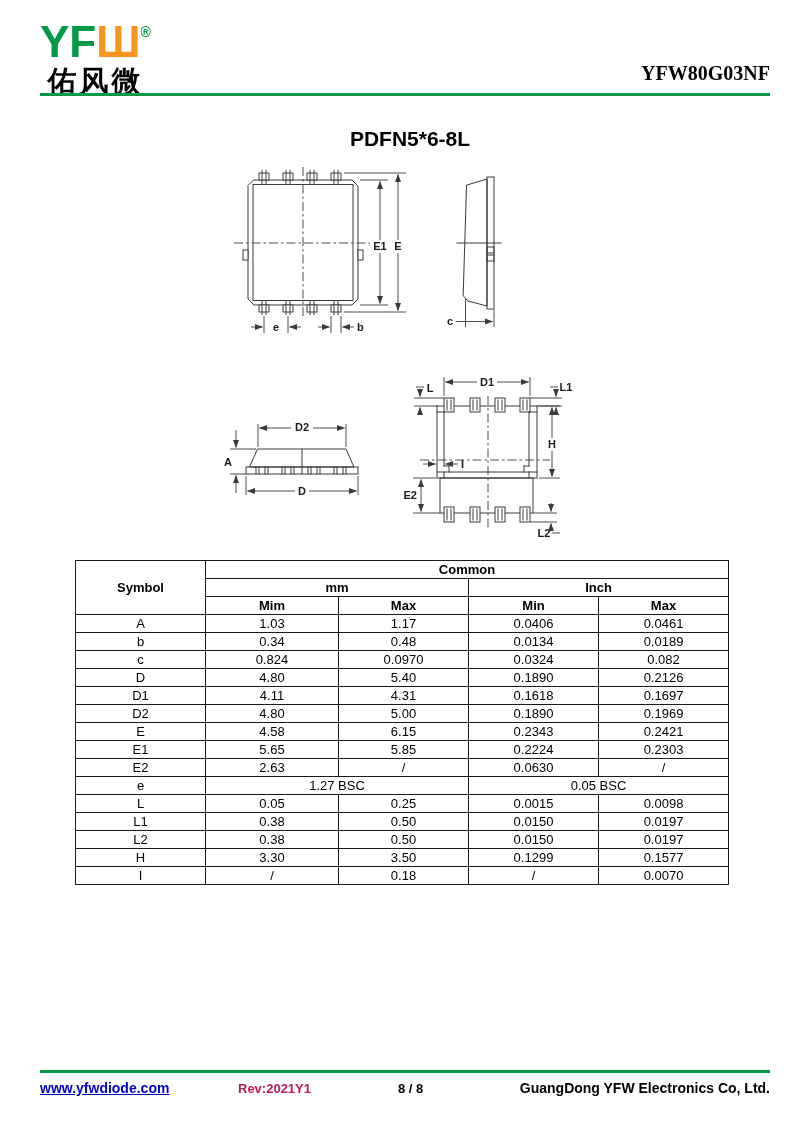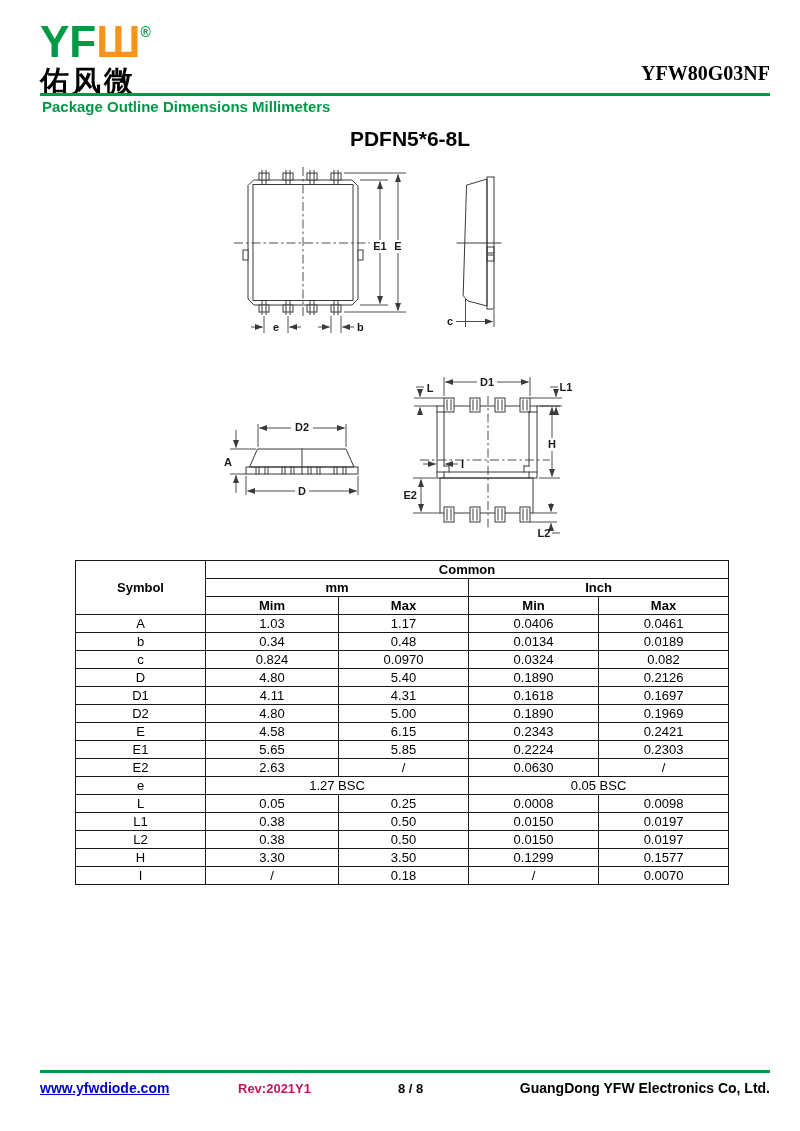--- a/index.html
+++ b/index.html
@@ -7,21 +7,21 @@
     --brand-orange:#F7941D;
     --link-blue:#0000CC;
   }
   *{box-sizing:border-box;}
   html,body{margin:0;padding:0;background:#e8e8e8;}
   .page{
     position:relative;width:800px;height:1131px;margin:0 auto;background:#ffffff;
     font-family:"Liberation Sans",sans-serif;color:#111;overflow:hidden;
   }
   
-  .logo{position:absolute;left:40px;top:8px;}
+  .logo{position:absolute;left:40px;top:8px;text-align:center;}
   .logo-latin{font-size:44px;font-weight:bold;line-height:48px;letter-spacing:0px;}
   .logo-latin .g{color:var(--brand-green);}
   .logo-latin .o{color:var(--brand-orange);}
   .logo-reg{font-size:14px;color:var(--brand-green);vertical-align:20px;font-weight:bold;}
   .logo-cn{font-size:29px;font-weight:bold;color:#000;letter-spacing:3px;line-height:30px;margin-top:0px;}
   .part-number{position:absolute;right:30px;top:62px;font-size:20px;font-weight:bold;color:#000;font-family:Liberation Serif, serif;}
   .rule{position:absolute;left:40px;width:730px;height:3px;background:var(--brand-green);}
   .rule.top{top:93px;}
   .rule.bottom{top:1070px;}
   .section-heading{position:absolute;left:42px;top:98px;font-size:15px;font-weight:bold;color:var(--brand-green);}
@@ -55,21 +55,20 @@
 <body>
 
 <div class="page">
 
   <div class="logo">
     <div class="logo-latin"><span class="g">YF</span><span class="o">Ш</span><span class="logo-reg">®</span></div>
     <div class="logo-cn">佑风微</div>
   </div>
   <div class="part-number">YFW80G03NF</div>
   <div class="rule top"></div>
-  <div class="section-heading">Package Outline Dimensions Millimeters</div>
 
   <div class="doc-title">PDFN5*6-8L</div>
 
   <svg class="drawings" viewBox="60 160 690 400" xmlns="http://www.w3.org/2000/svg">
     <defs>
       <marker id="arr" viewBox="0 0 8 6" refX="7.5" refY="3" markerWidth="9" markerHeight="7" orient="auto-start-reverse">
         <path d="M0,0 L8,3 L0,6 Z" fill="#3a3a3a"></path>
       </marker>
     </defs>
 
@@ -378,21 +377,21 @@
         </tr>
         <tr>
           <td>e</td>
           <td colspan="2">1.27 BSC</td>
           <td colspan="2">0.05 BSC</td>
         </tr>
         <tr>
           <td>L</td>
           <td>0.05</td>
           <td>0.25</td>
-          <td>0.0008</td>
+          <td>0.0015</td>
           <td>0.0098</td>
         </tr>
         <tr>
           <td>L1</td>
           <td>0.38</td>
           <td>0.50</td>
           <td>0.0150</td>
           <td>0.0197</td>
         </tr>
         <tr>

